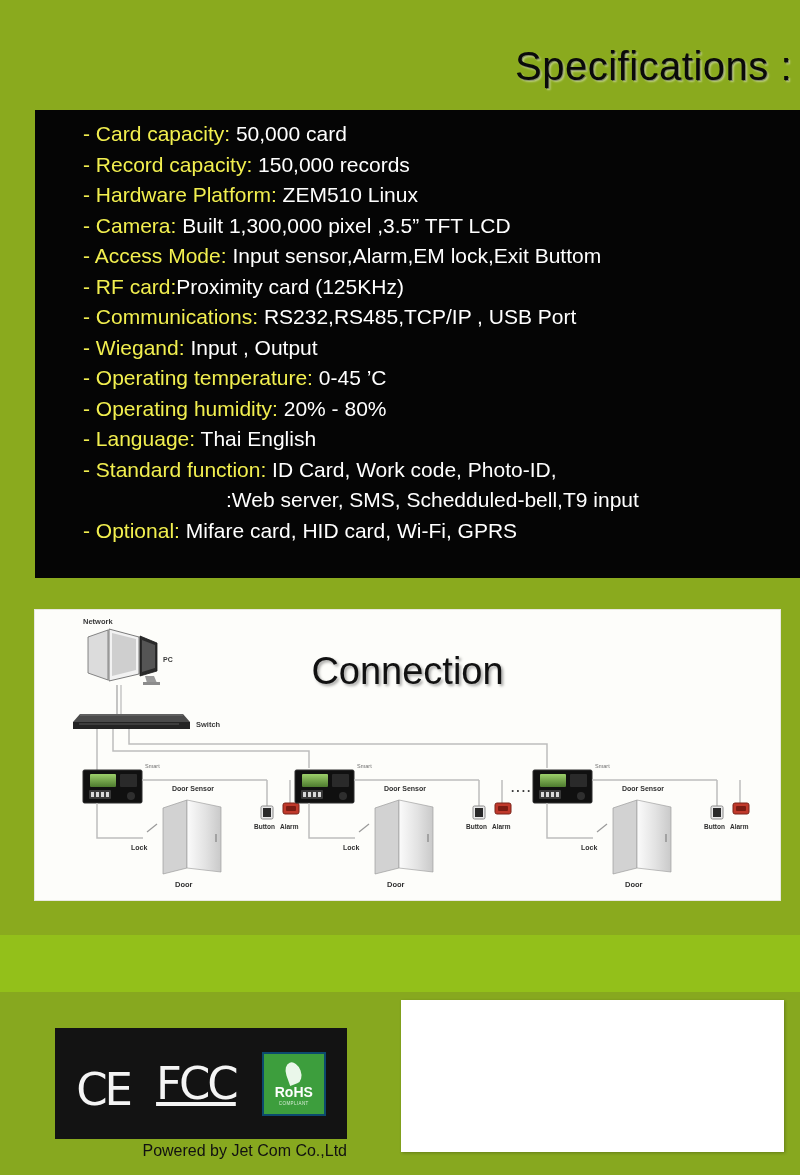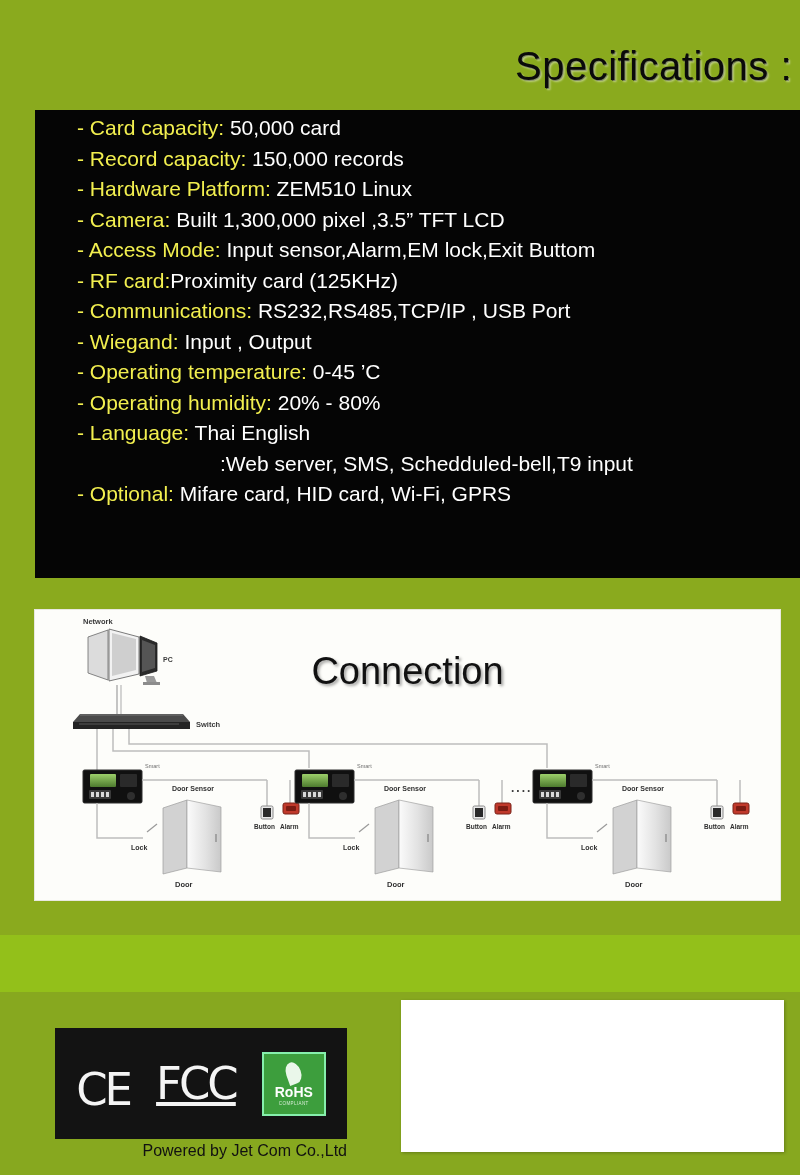--- a/index.html
+++ b/index.html
@@ -56,21 +56,21 @@
   
   .spec-panel {
     position: absolute;
     left: 35px; top: 110px;
     width: 765px; height: 468px;
     background: #050505;
     z-index: 4;
     overflow: hidden;
   }
   .spec-list {
-    margin: 2px;
+    margin: 8px;
     padding: 1px 0 0 40px;
     list-style: none;
   }
   .spec-row {
     font-size: 21px;
     line-height: 30.5px;
     color: #ffffff;
     white-space: nowrap;
   }
   .spec-dash {
@@ -140,21 +140,21 @@
     font-size: 45px;
     color: #f4f4f4;
     font-family: "DejaVu Sans", sans-serif;
     letter-spacing: -3px;
     line-height: 1;
     text-decoration: underline;
   }
   .mark-rohs {
     width: 60px; height: 60px;
     background: #3d9e3d;
-    border: 2px solid #86efac;
+    border: 2px solid #0c4a6e;
     display: flex;
     flex-direction: column;
     align-items: center;
     justify-content: center;
     position: relative;
   }
   .rohs-leaf {
     width: 15px; height: 22px;
     background: #eaf7ea;
     border-radius: 50% 50% 50% 0;
@@ -210,20 +210,21 @@
       <li class="spec-row"><span class="spec-dash">- </span><span class="spec-label">Record capacity:</span><span class="spec-value"> 150,000  records</span></li>
       <li class="spec-row"><span class="spec-dash">- </span><span class="spec-label">Hardware Platform:</span><span class="spec-value"> ZEM510  Linux</span></li>
       <li class="spec-row"><span class="spec-dash">- </span><span class="spec-label">Camera:</span><span class="spec-value"> Built 1,300,000 pixel ,3.5” TFT LCD</span></li>
       <li class="spec-row"><span class="spec-dash">- </span><span class="spec-label">Access Mode:</span><span class="spec-value"> Input sensor,Alarm,EM lock,Exit Buttom</span></li>
       <li class="spec-row"><span class="spec-dash">- </span><span class="spec-label">RF card:</span><span class="spec-value">Proximity card (125KHz)</span></li>
       <li class="spec-row"><span class="spec-dash">- </span><span class="spec-label">Communications:</span><span class="spec-value"> RS232,RS485,TCP/IP , USB Port</span></li>
       <li class="spec-row"><span class="spec-dash">- </span><span class="spec-label">Wiegand:</span><span class="spec-value"> Input , Output</span></li>
       <li class="spec-row"><span class="spec-dash">- </span><span class="spec-label">Operating temperature:</span><span class="spec-value"> 0-45 ’C</span></li>
       <li class="spec-row"><span class="spec-dash">- </span><span class="spec-label">Operating humidity:</span><span class="spec-value"> 20% - 80%</span></li>
       <li class="spec-row"><span class="spec-dash">- </span><span class="spec-label">Language:</span><span class="spec-value"> Thai English</span></li>
+      <li class="spec-row"><span class="spec-dash">- </span><span class="spec-label">Standard function:</span><span class="spec-value"> ID Card, Work code, Photo-ID,</span></li>
       <li class="spec-row cont">:Web server, SMS, Schedduled-bell,T9 input</li>
       <li class="spec-row"><span class="spec-dash">- </span><span class="spec-label">Optional:</span><span class="spec-value"> Mifare card, HID card, Wi-Fi, GPRS</span></li>
     </ul>
 </div>
 
 <div class="diagram-panel">
   <div class="diagram-title">Connection</div>
 
   <svg class="diagram-svg" width="745" height="290" viewBox="0 0 745 290">
     <defs>

